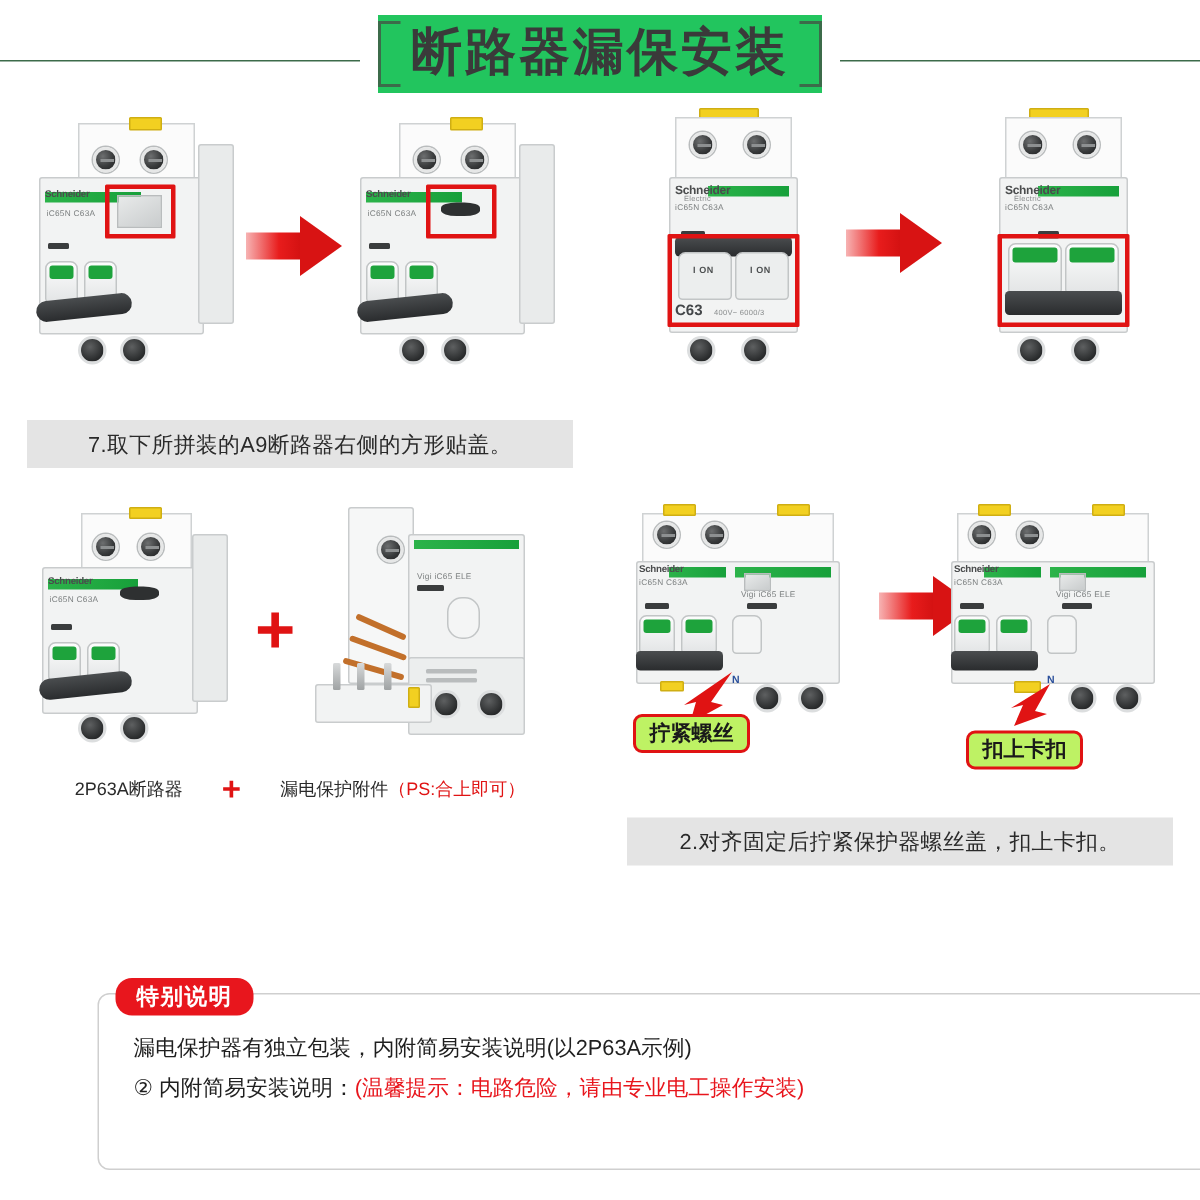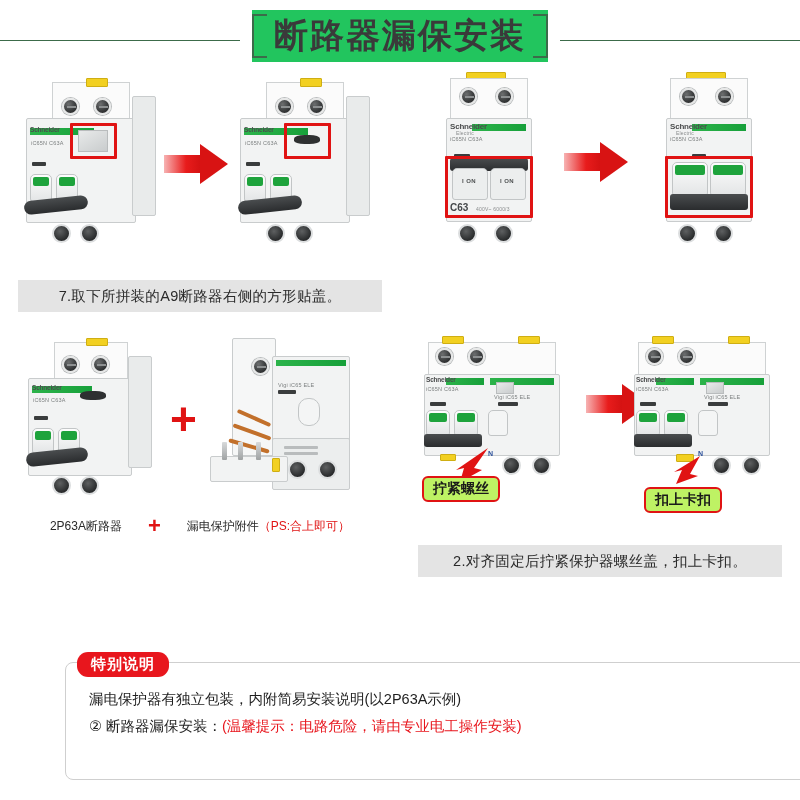--- a/index.html
+++ b/index.html
@@ -579,16 +579,16 @@
     <div class="caption" style="margin-top:34px;">2.对齐固定后拧紧保护器螺丝盖，扣上卡扣。</div>
   </div>
 </div>
 
 <div class="notice-wrap">
   <div class="notice-box"></div>
   <div class="notice-badge">特别说明</div>
   <div class="notice-body">
     <div class="notice-line">漏电保护器有独立包装，内附简易安装说明(以2P63A示例)</div>
     <div class="notice-line">
-      <span>② 断路器漏保安装：</span><span class="warn">(温馨提示：电路危险，请由专业电工操作安装)</span>
+      <span>② 内附简易安装说明：</span><span class="warn">(温馨提示：电路危险，请由专业电工操作安装)</span>
     </div>
   </div>
 </div>
 
 </body></html>

